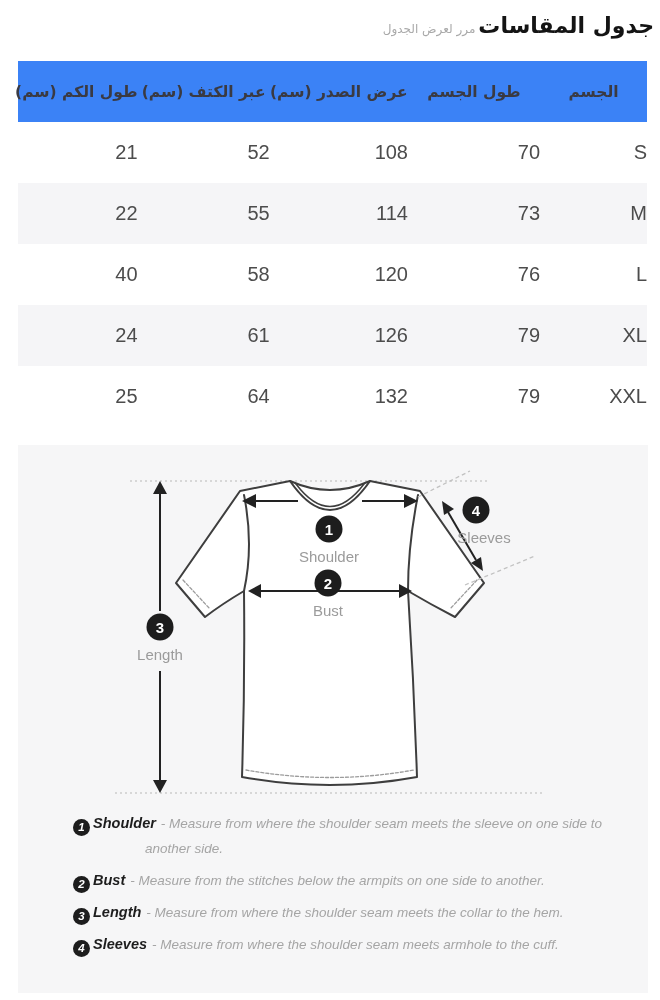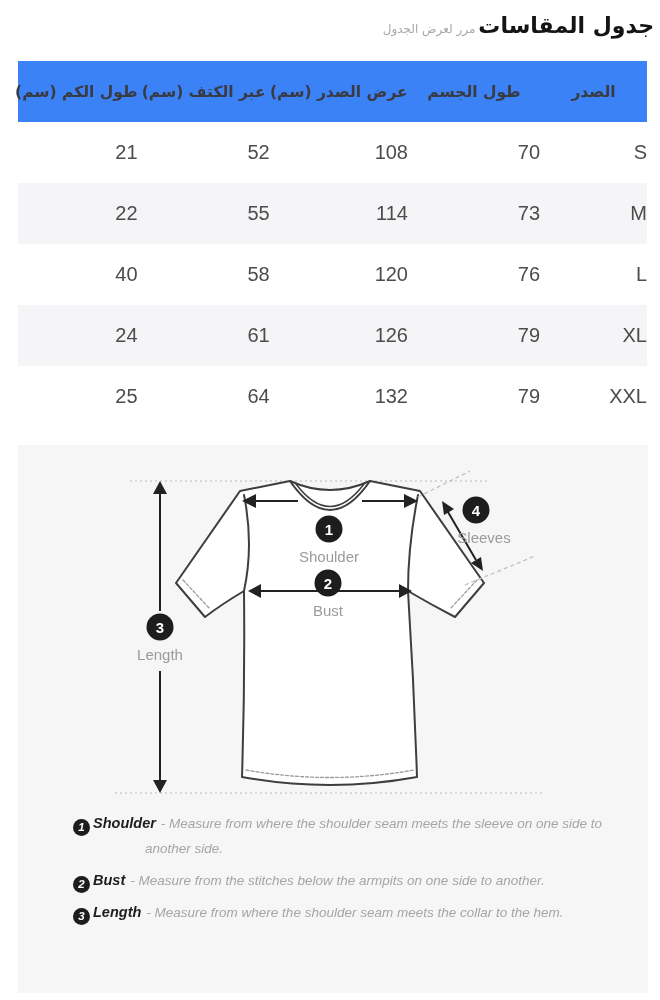--- a/index.html
+++ b/index.html
@@ -77,21 +77,21 @@
     <table class="size-table" dir="rtl">
       <colgroup>
         <col style="width:17%">
           <col style="width:21%">
           <col style="width:22%">
           <col style="width:21%">
           <col style="width:19%">
       </colgroup>
       <thead>
         <tr>
-          <th>الصدر</th>
+          <th>الجسم</th>
           <th>طول الجسم</th>
           <th>عرض الصدر (سم)</th>
           <th>عبر الكتف (سم)</th>
           <th>طول الكم (سم)</th>
         </tr>
       </thead>
       <tbody>
         <tr>
           <td>S</td>
           <td>70</td>
@@ -202,16 +202,19 @@
     <div class="legend">
       <div class="leg-item">
         <span class="leg-circle">1</span><span class="leg-label">Shoulder</span><span class="leg-desc">- Measure from where the shoulder seam meets the sleeve on one side to another side.</span>
       </div>
       <div class="leg-item">
         <span class="leg-circle">2</span><span class="leg-label">Bust</span><span class="leg-desc">- Measure from the stitches below the armpits on one side to another.</span>
       </div>
       <div class="leg-item">
         <span class="leg-circle">3</span><span class="leg-label">Length</span><span class="leg-desc">- Measure from where the shoulder seam meets the collar to the hem.</span>
       </div>
+      <div class="leg-item">
+        <span class="leg-circle">4</span><span class="leg-label">Sleeves</span><span class="leg-desc">- Measure from where the shoulder seam meets armhole to the cuff.</span>
+      </div>
     </div>
   </div>
 
 </div>
 
 </body></html>

